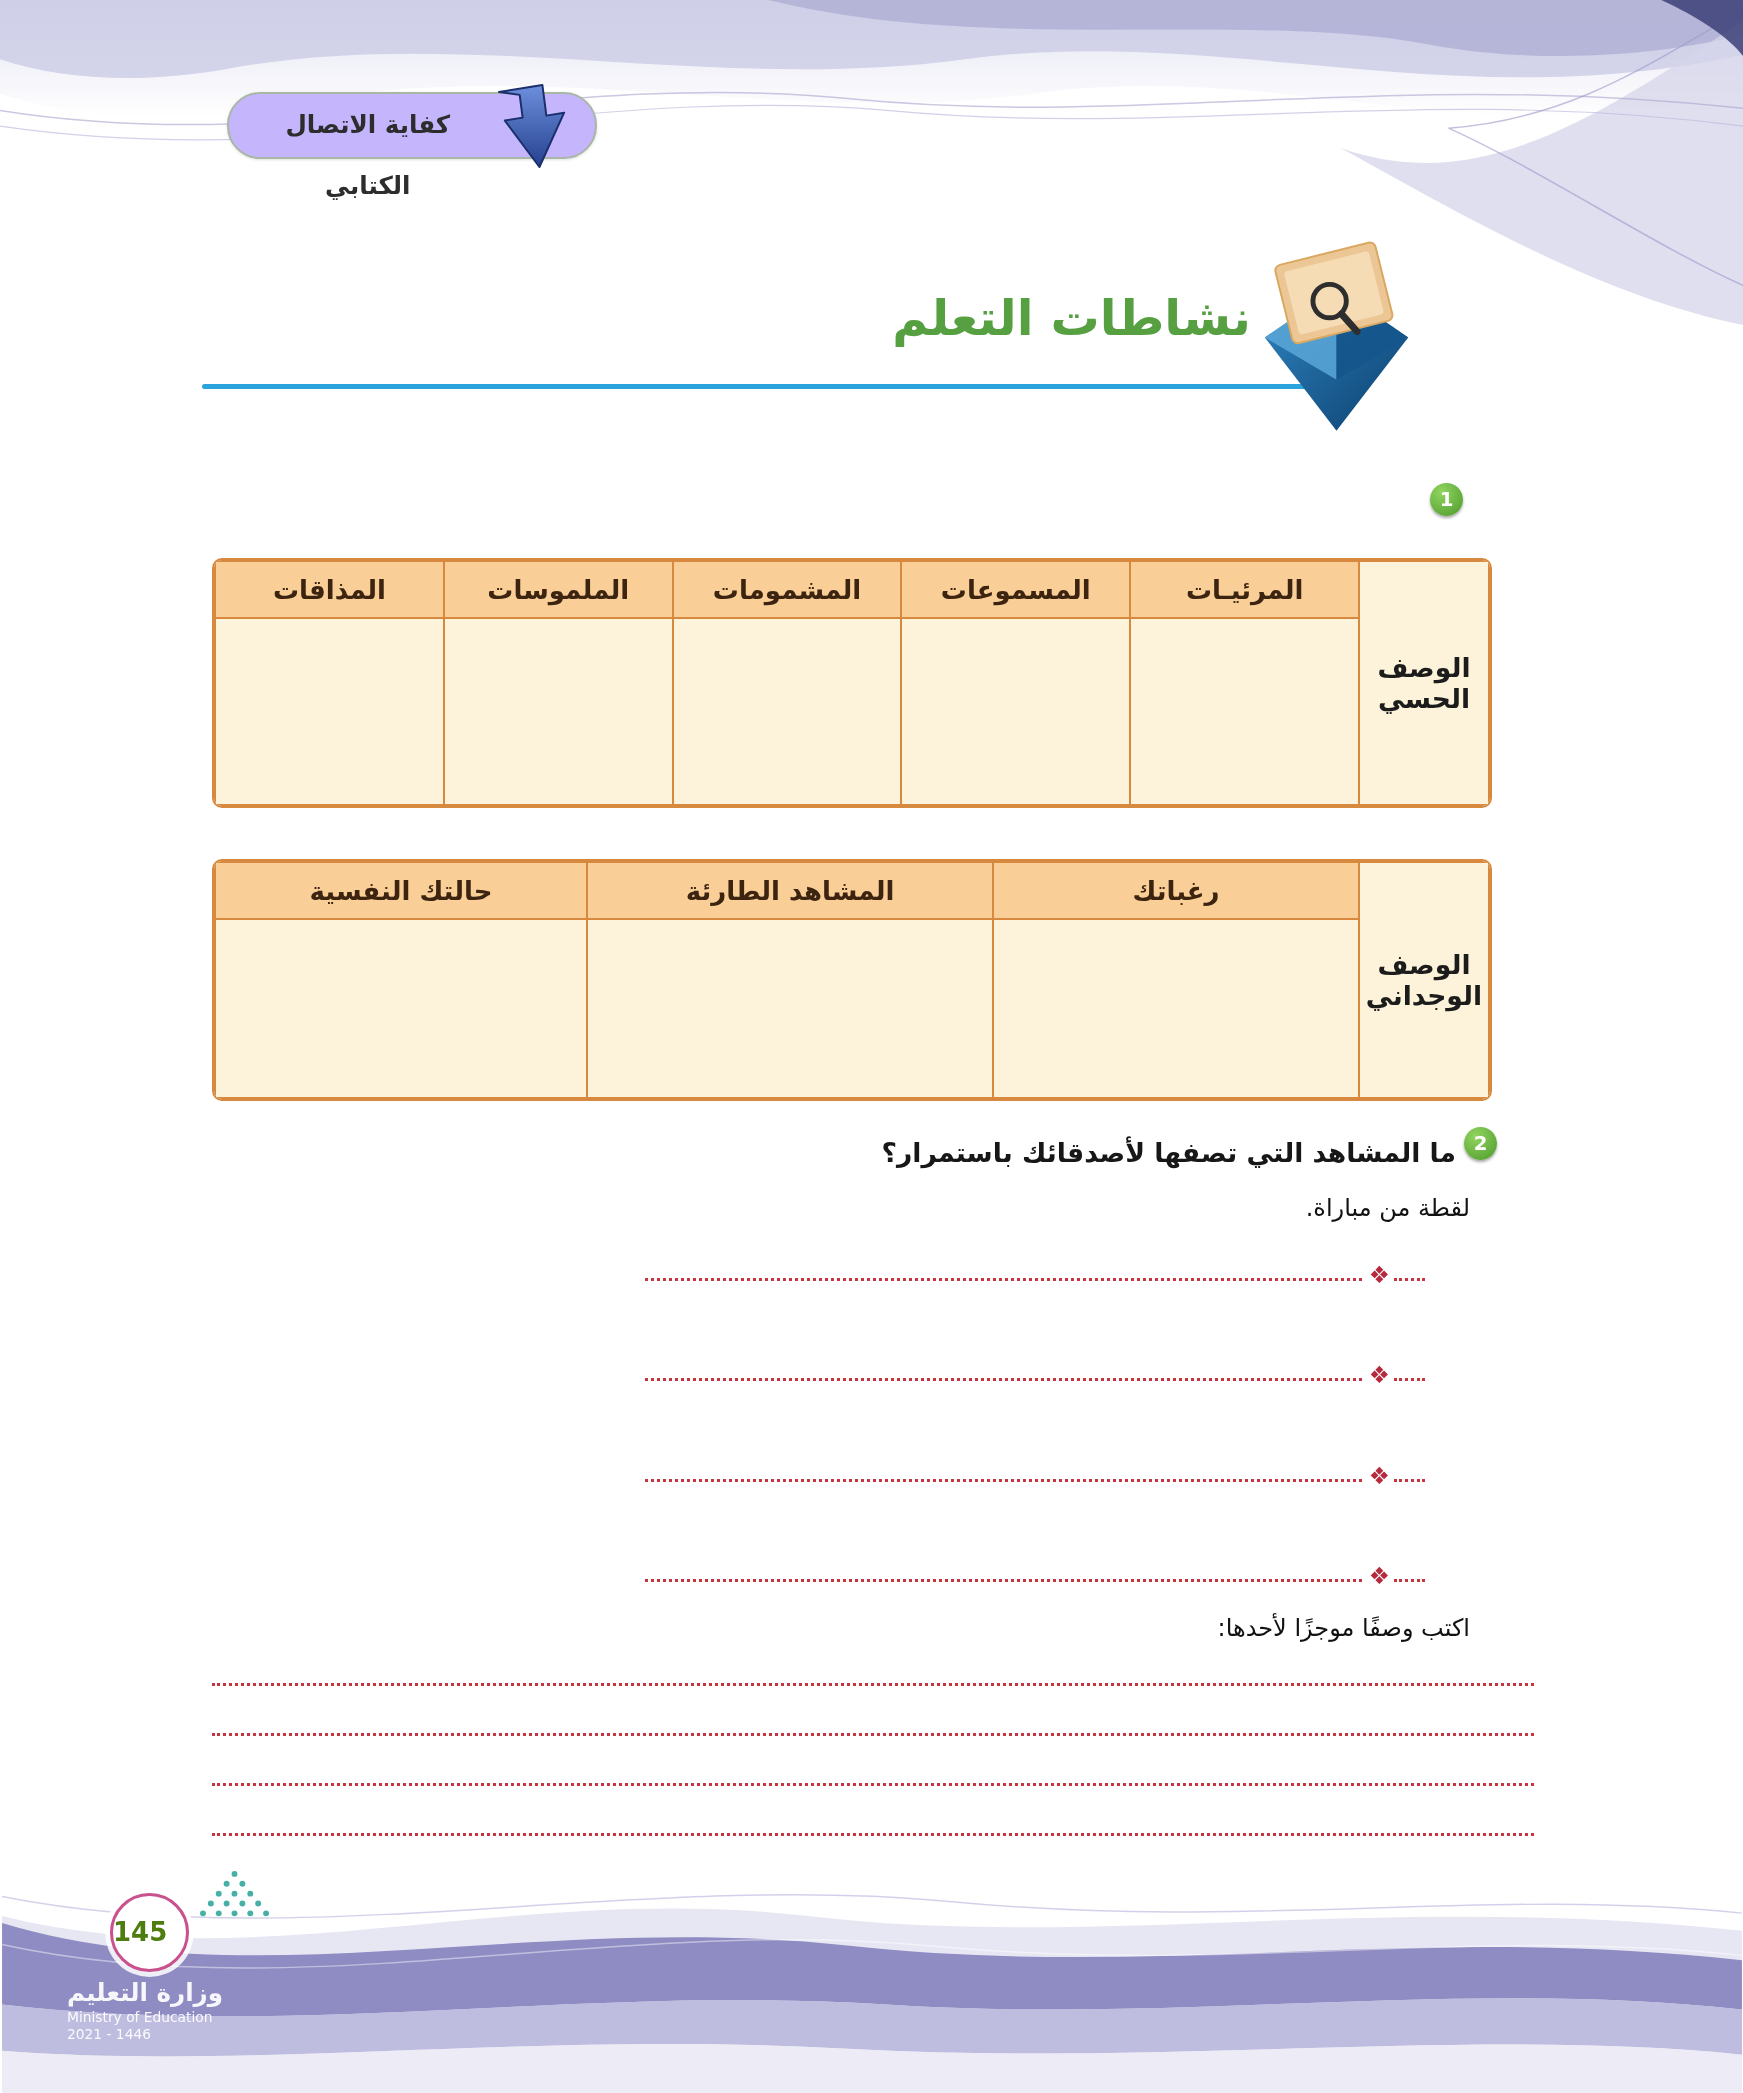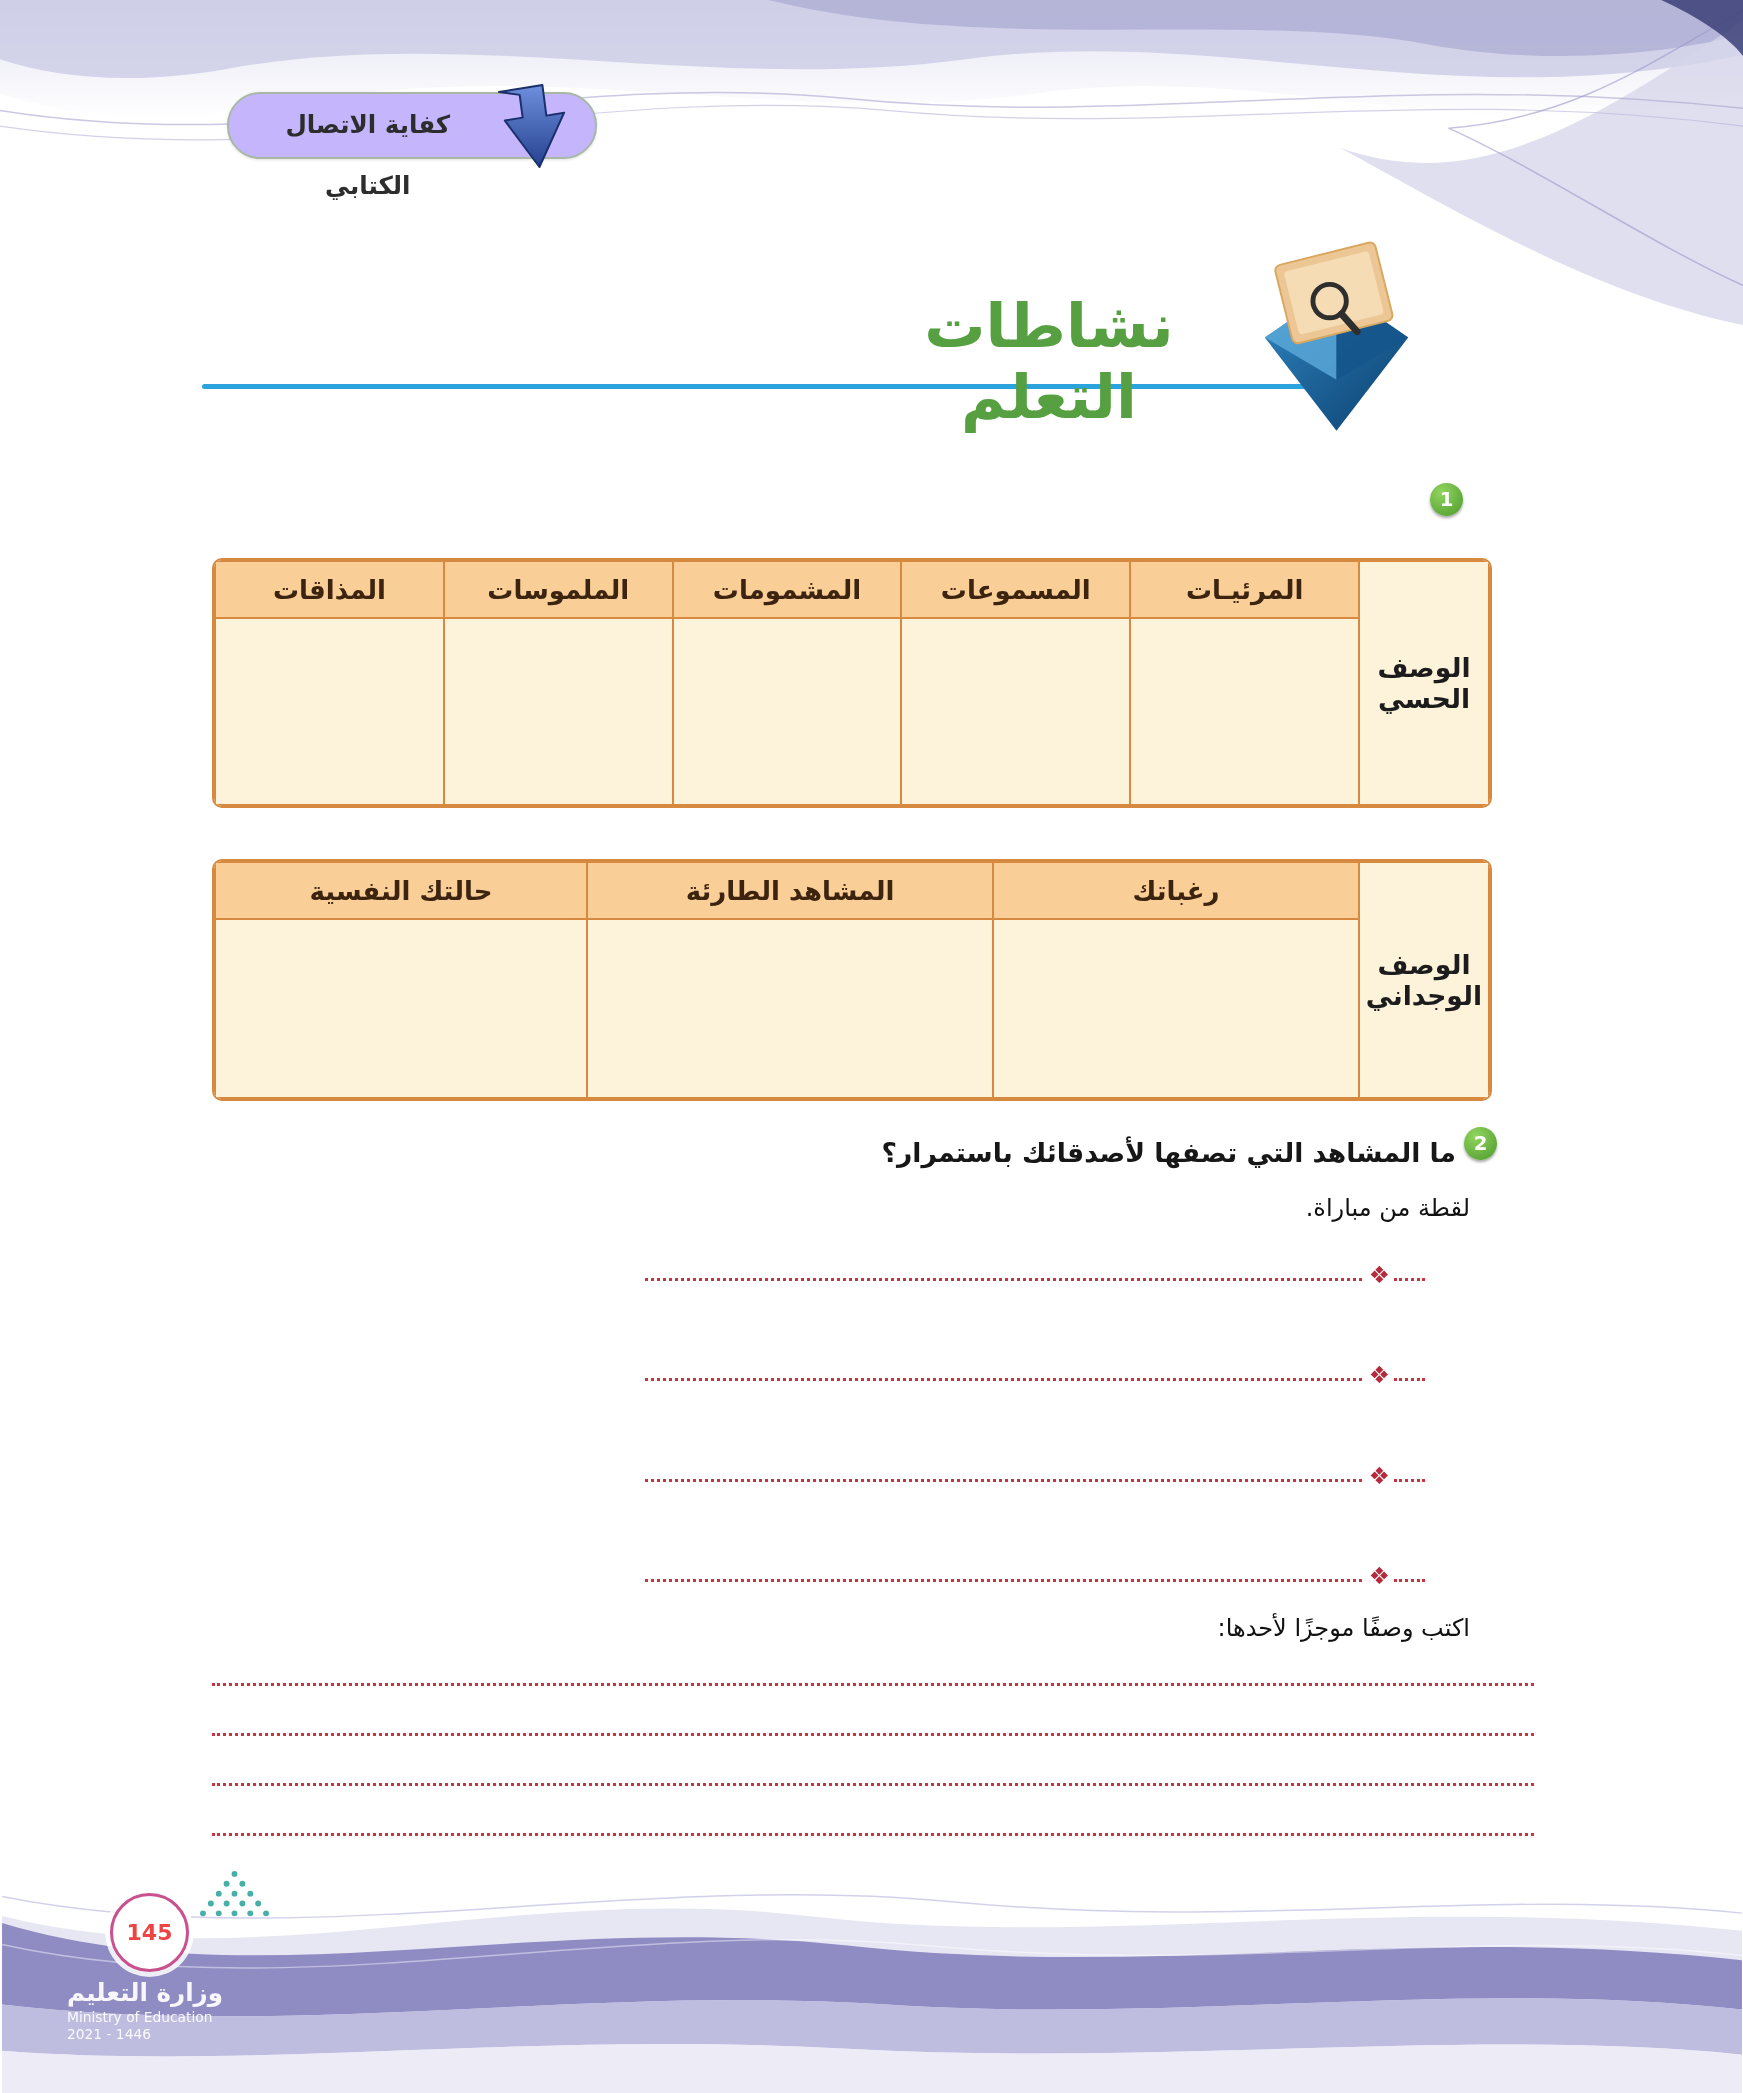--- a/index.html
+++ b/index.html
@@ -18,22 +18,22 @@
   }
   .badge-label {
     position:absolute; left:11.8px; top:0; width:254px; height:63px;
     line-height:61px; text-align:center; direction:rtl;
     font-size:24.6px; font-weight:bold; color:#2d2d2d;
   }
   .badge-arrow { position:absolute; left:264px; top:-13.8px; }
 
   
   .page-title {
-    left:847px; top:290px; width:404px; text-align:center; direction:rtl;
-    font-size:61px; font-weight:bold; color:#56a042; letter-spacing:1px;
+    left:847px; top:290px; width:404px; direction:rtl;
+    font-size:49px; font-weight:bold; color:#56a042; letter-spacing:1px;
   }
   .title-rule {
     left:202px; top:384px; width:1131px; height:4.9px;
     background:#2ba3dc; border-radius:3px;
   }
   .learn-icon { left:1253px; top:234px; }
 
   
   .num-circle {
     width:33px; height:33px; border-radius:50%;
@@ -78,21 +78,21 @@
     direction:rtl; text-align:left; white-space:nowrap;
     font-size:24px; font-weight:normal; color:#111111;
   }
   .full-line { left:212px; width:1322px; }
 
   
   .page-circle {
     left:110px; top:1893px; width:73px; height:73px; border-radius:50%;
     background:#ffffff; border:3px solid #c9518d;
     box-shadow:0 0 0 4.9px rgba(255,255,255,.85);
-    text-align:center; line-height:73px; font-size:22px; font-weight:bold; color:#ef4444;
+    text-align:left; line-height:73px; font-size:26px; font-weight:bold; color:#4d7c0f;
   }
   .ministry {
     left:67px; top:1978px; color:rgba(255,255,255,.93); line-height:1.25;
   }
   .ministry .ar { font-size:24.6px; font-weight:bold; direction:rtl; }
   .ministry .en { font-size:13.8px; }
   .ministry .yr { font-size:13.8px; }
 </style>
 </head>
 <body>

